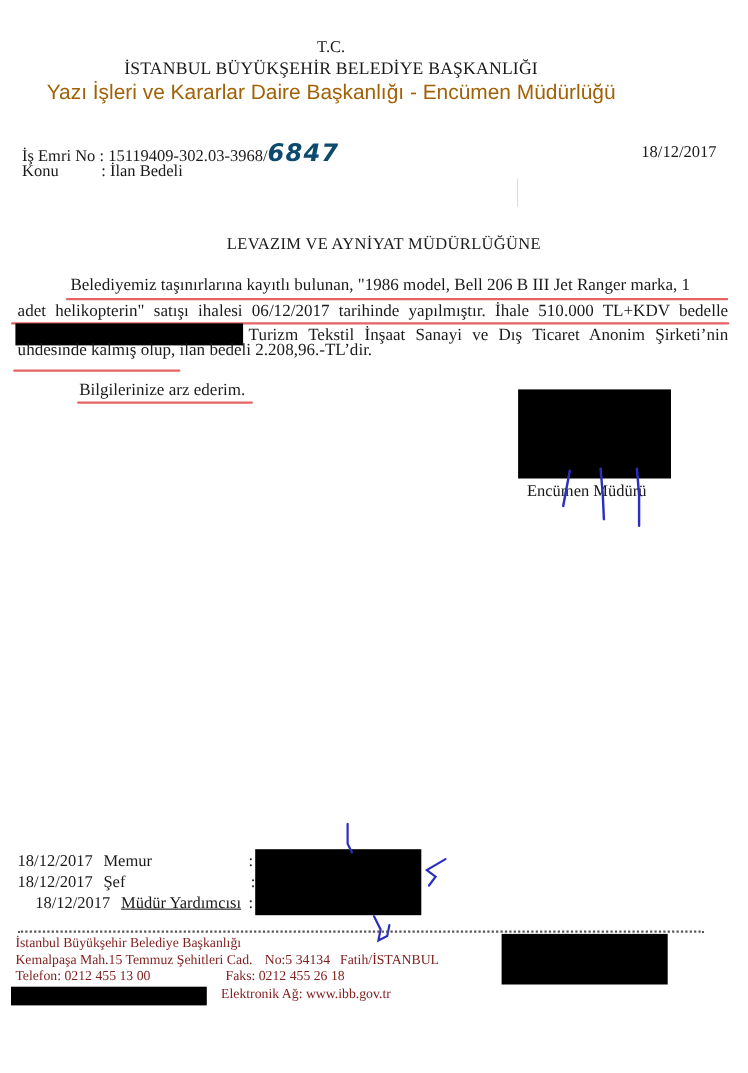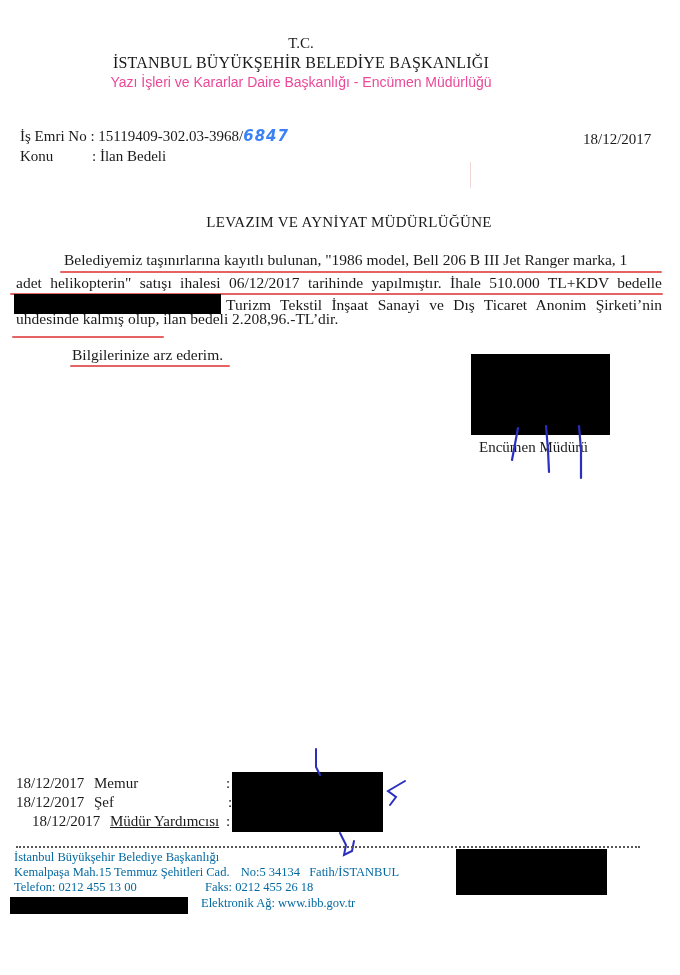--- a/index.html
+++ b/index.html
@@ -4,34 +4,34 @@
   <style>
     html, body { margin: 0; padding: 0; background: #ffffff; }
     body {
       width: 680px; height: 975px; position: relative; overflow: hidden;
       font-family: "Liberation Serif", "DejaVu Serif", serif; color: #1a1a1a;
     }
     .abs { position: absolute; }
     .center { left: 0; width: 602px; text-align: center; }
     .hdr1 { top: 35px; font-size: 15px; }
     .hdr2 { top: 54px; font-size: 16px; letter-spacing: 0.2px; }
-    .hdr3 { top: 74px; font-size: 14px; font-family: "Liberation Sans", "DejaVu Sans", sans-serif; color: #ec4899; }
+    .hdr3 { top: 74px; font-size: 19px; font-family: "Liberation Sans", "DejaVu Sans", sans-serif; color: #a16207; }
     .meta { font-size: 15px; }
     .handwritten {
-      font-family: "DejaVu Sans", sans-serif; font-size: 15px; font-weight: bold;
-      letter-spacing: 1px; color: #3b82f6; font-style: italic;
+      font-family: "DejaVu Sans", sans-serif; font-size: 22px; font-weight: bold;
+      letter-spacing: 1px; color: #0c4a6e; font-style: italic;
     }
     .title { top: 214px; font-size: 15px; letter-spacing: 0.3px; margin-left: 48px; }
     .para { font-size: 15.5px; line-height: 22px; }
     .line { left: 16px; width: 646px; white-space: nowrap; }
     .justify { text-align: justify; text-align-last: justify; }
     .redline { position: absolute; height: 2px; background: #e04848; opacity: 0.85; border-radius: 1px; }
     .redact { position: absolute; background: #000; }
     .sig { position: absolute; }
-    .footer-sans { font-family: "Liberation Serif", serif; font-size: 12.5px; color: #0369a1; }
+    .footer-sans { font-family: "Liberation Serif", serif; font-size: 12.5px; color: #7f1d1d; }
     .dotted { position: absolute; border-top: 2px dotted #555; height: 0; }
     .sign-row { font-size: 15px; white-space: nowrap; }
   </style>
 </head>
 <body>
 
 <div class="abs center hdr1">T.C.</div>
 <div class="abs center hdr2">İSTANBUL BÜYÜKŞEHİR BELEDİYE BAŞKANLIĞI</div>
 <div class="abs center hdr3">Yazı İşleri ve Kararlar Daire Başkanlığı - Encümen Müdürlüğü</div>
 

